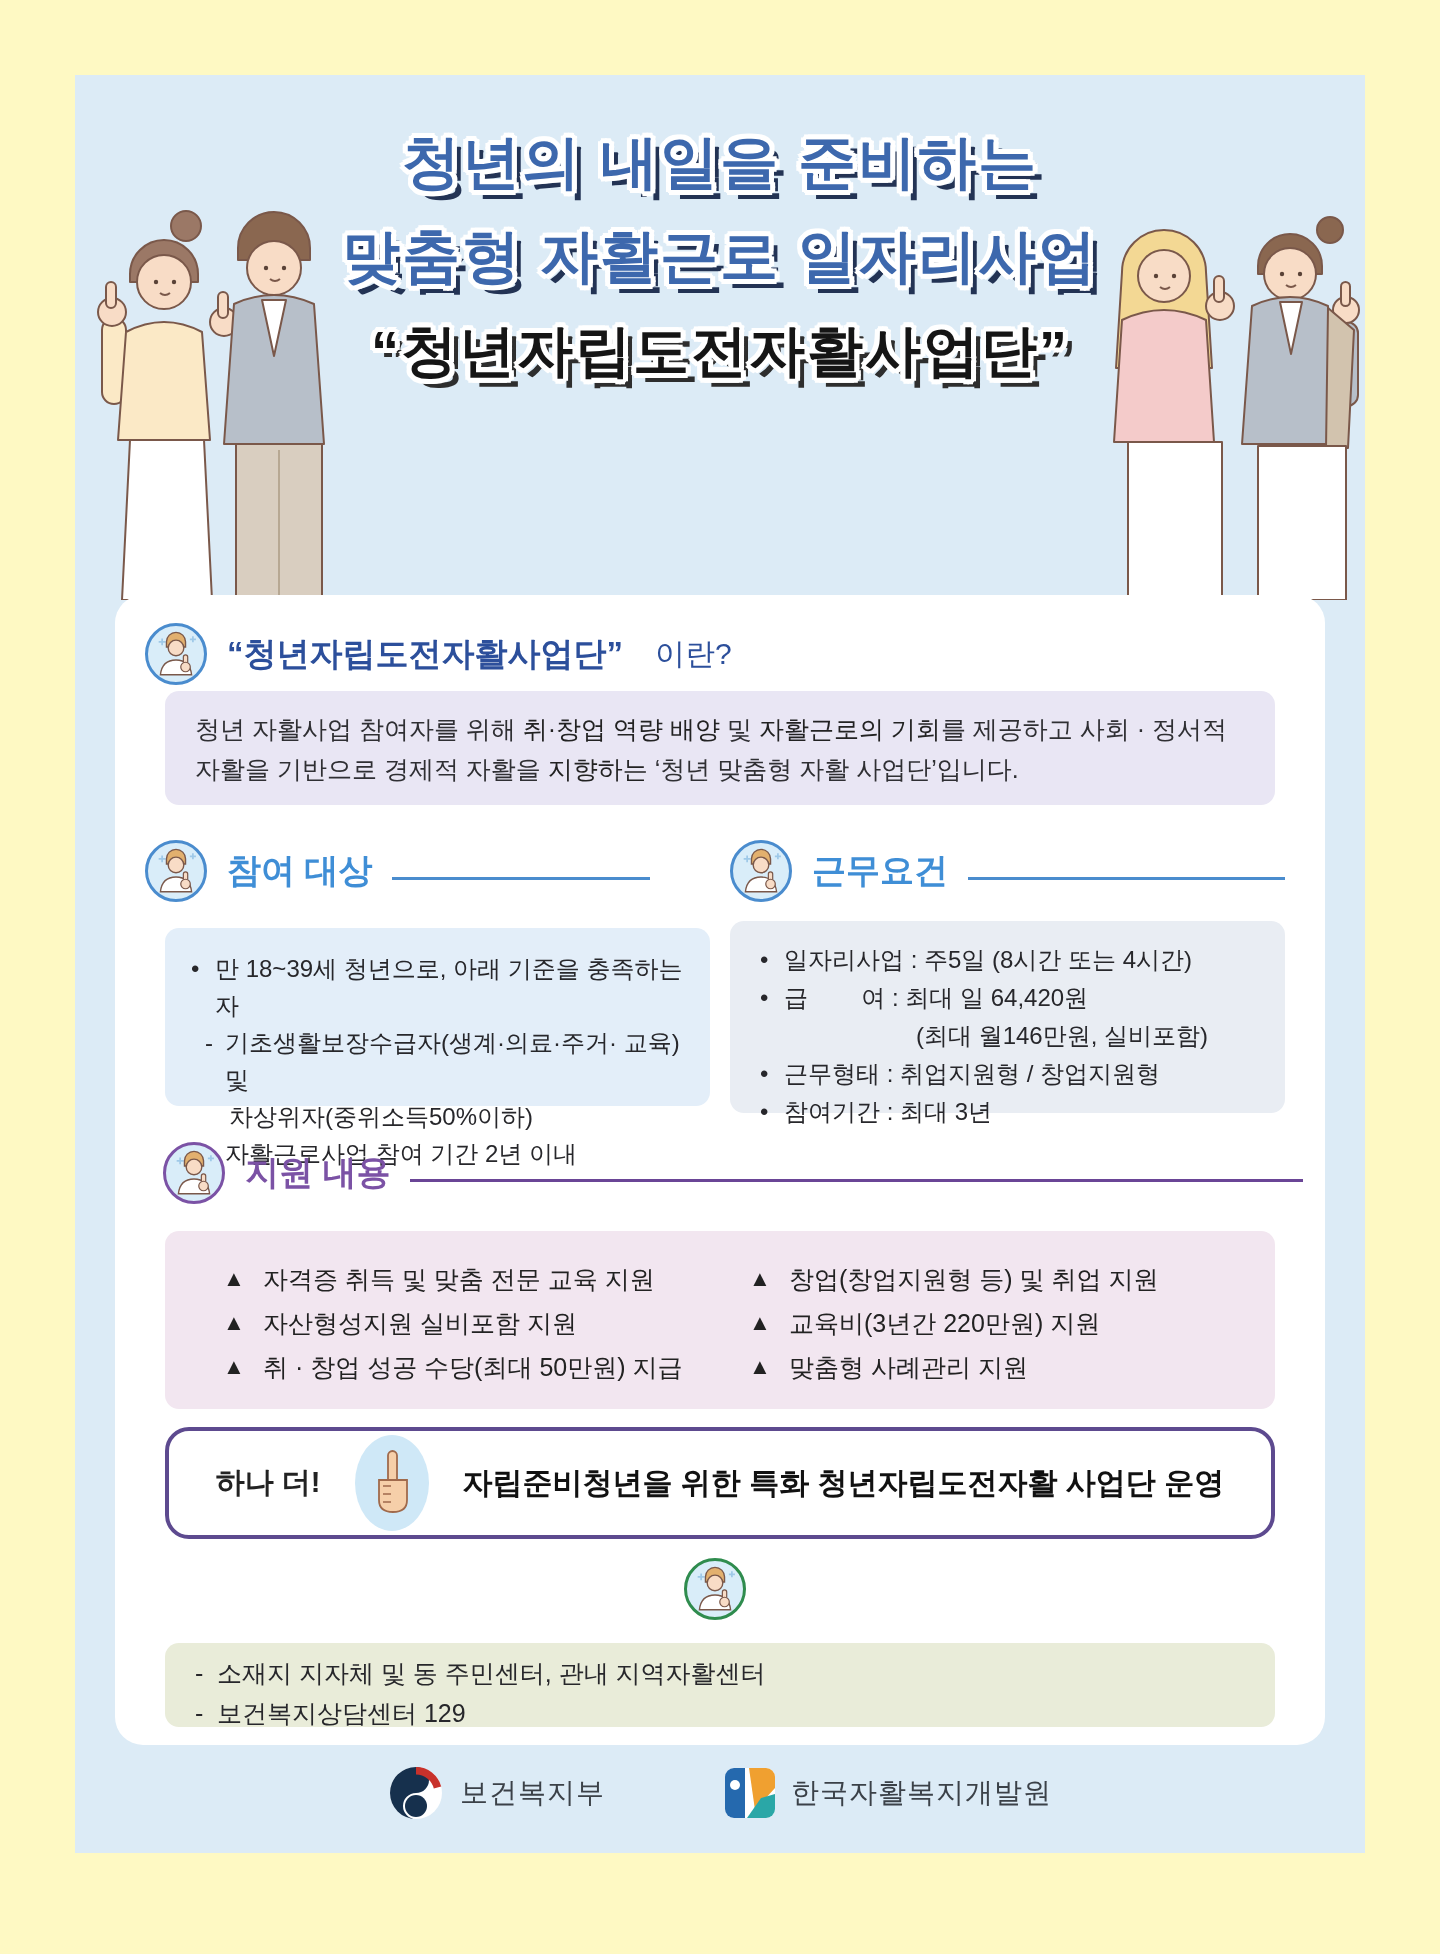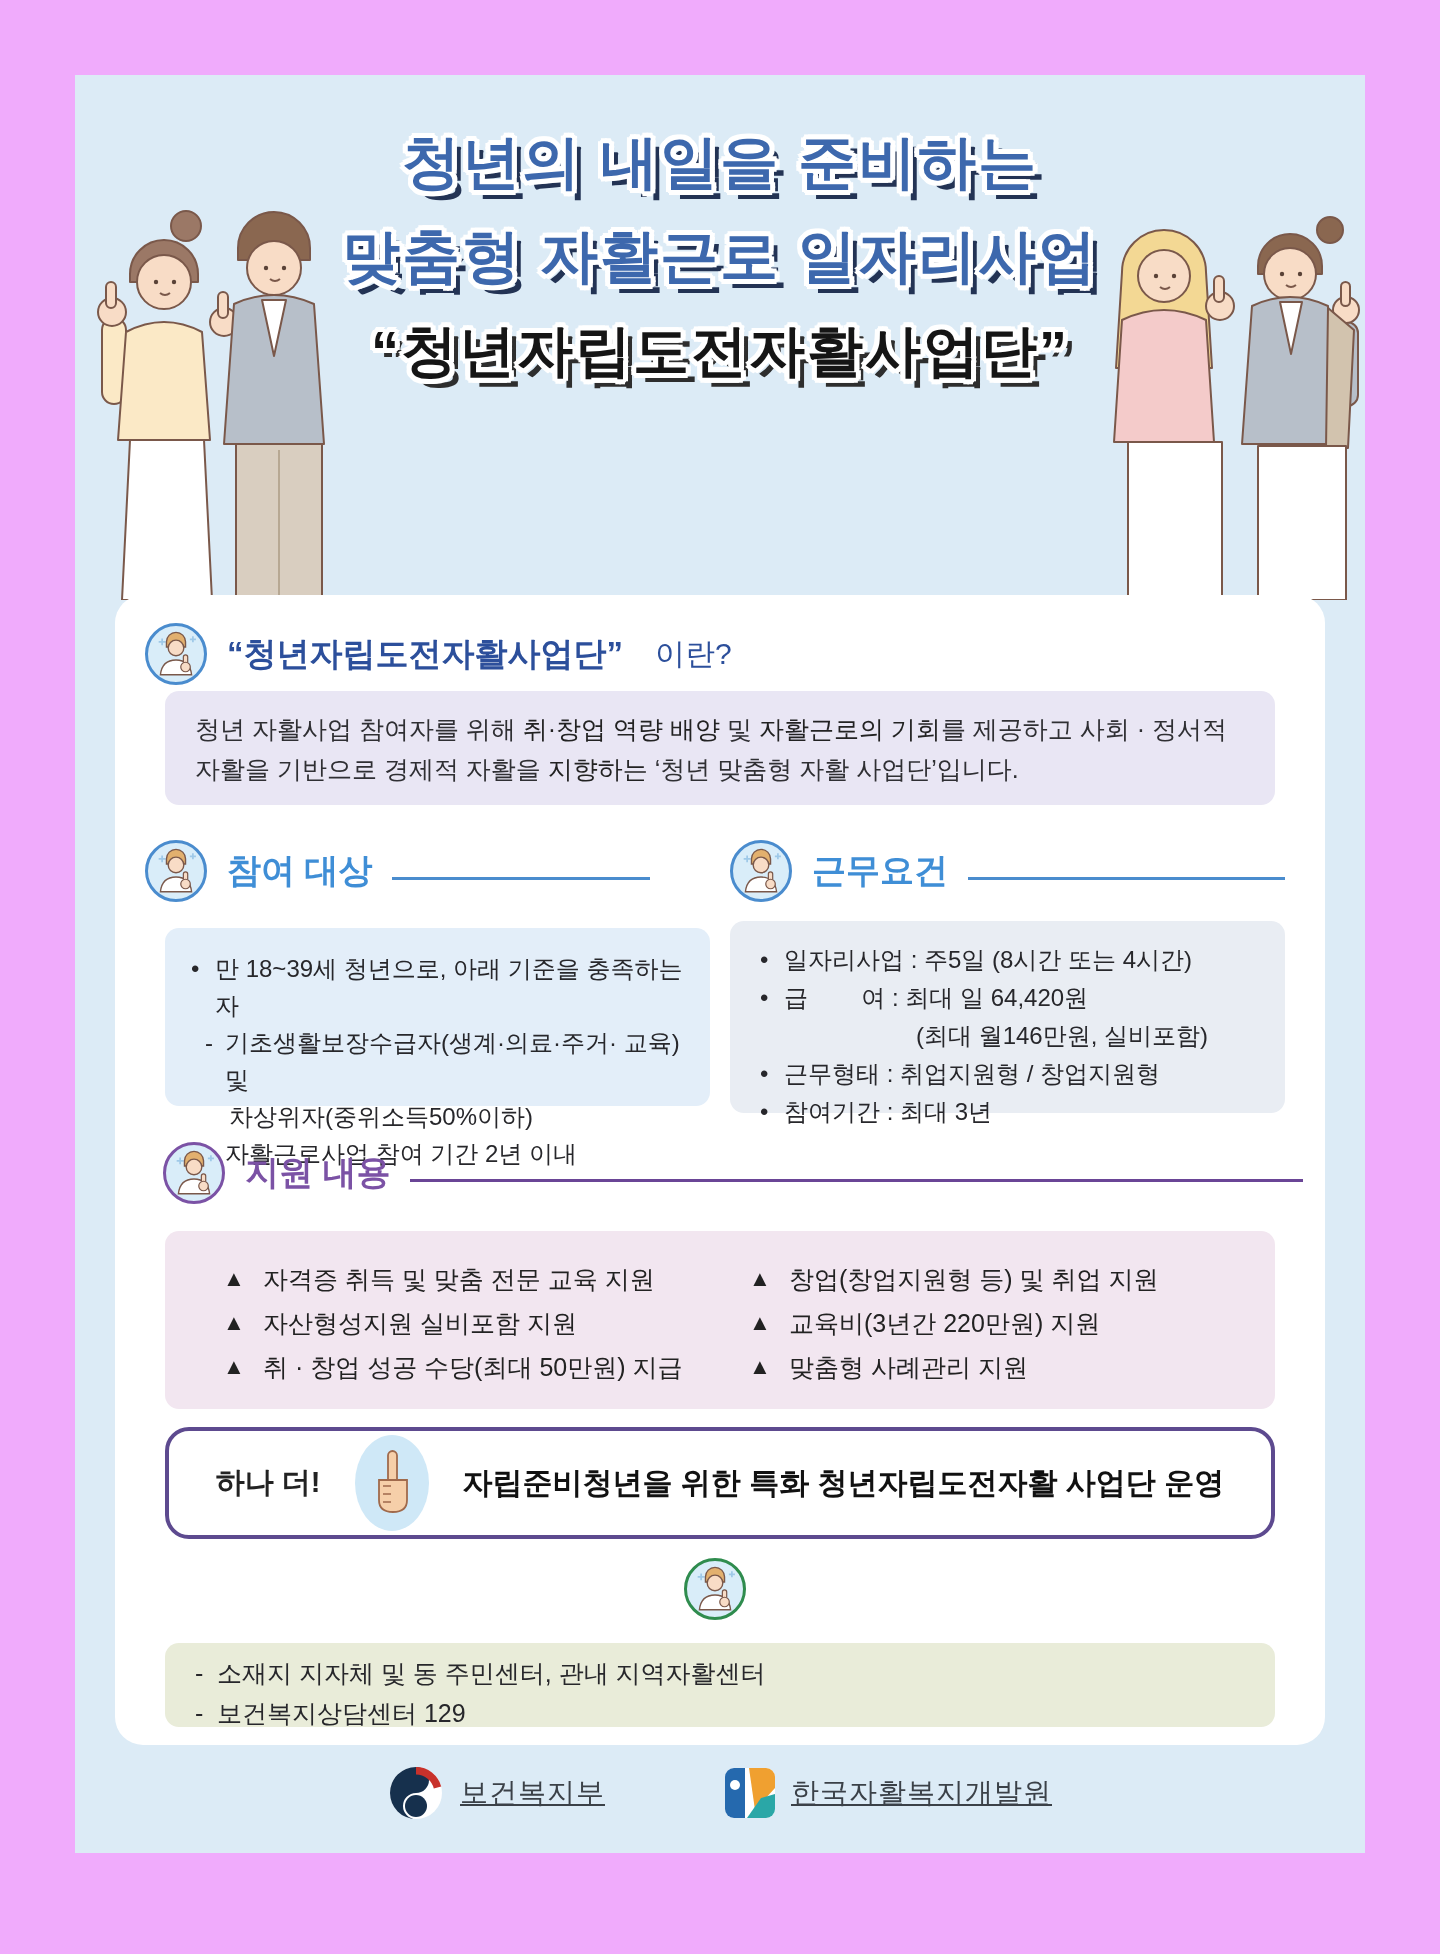--- a/index.html
+++ b/index.html
@@ -1,19 +1,19 @@
 <!DOCTYPE html>
 <html><head>
 <meta charset="utf-8">
 <style>
   * { margin:0; padding:0; box-sizing:border-box; }
   html,body { background:#ffffff; }
   body { font-family:"Liberation Sans", sans-serif; }
   #page {
-    position:relative; width:1440px; height:1954px; background:#f0abfc; overflow:hidden;
+    position:relative; width:1440px; height:1954px; background:#fef9c3; overflow:hidden;
   }
   #poster {
     position:absolute; left:75px; top:75px; width:1290px; height:1778px;
     background:#dcebf6;
   }
   
   .title {
     position:absolute; left:0; width:1440px; text-align:center;
     font-weight:900; letter-spacing:2px; z-index:3;
   }
@@ -127,21 +127,21 @@
     font-size:25px; line-height:40px; color:#27272b;
   }
   .mk-dash { display:inline-block; width:22px; flex-shrink:0; }
 
   
   #footer {
     position:absolute; left:75px; top:1758px; width:1290px; height:70px;
     display:flex; align-items:center; justify-content:center; gap:120px; z-index:2;
   }
   .org { display:flex; align-items:center; gap:16px; }
-  .org-label { font-size:28px; font-weight:500; color:#3b4148; letter-spacing:1px;text-decoration:underline; }
+  .org-label { font-size:28px; font-weight:500; color:#3b4148; letter-spacing:1px; }
   .logo-sq { width:50px; height:50px; border-radius:9px; overflow:hidden; flex-shrink:0; }
 </style>
 </head>
 <body>
 
 <div id="page">
   <div id="poster"></div>
 
   <div id="title1" class="title t-blue">청년의 내일을 준비하는</div>
   <div id="title2" class="title t-blue">맞춤형 자활근로 일자리사업</div>

